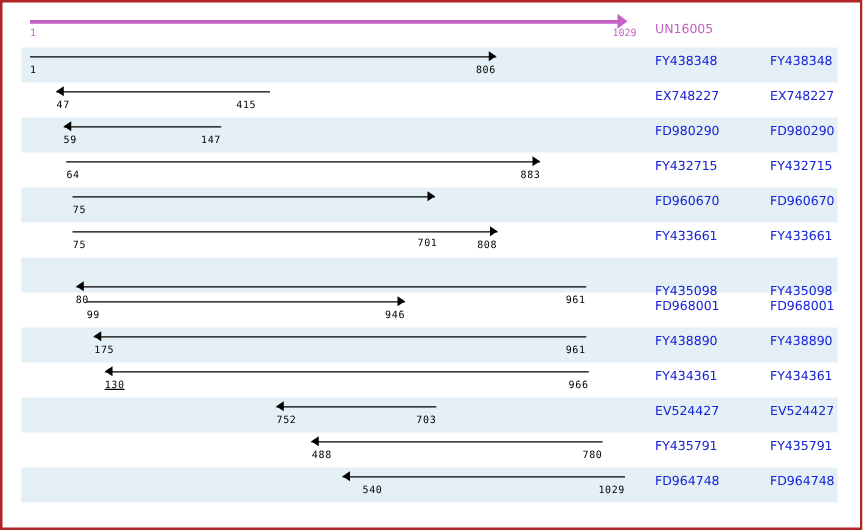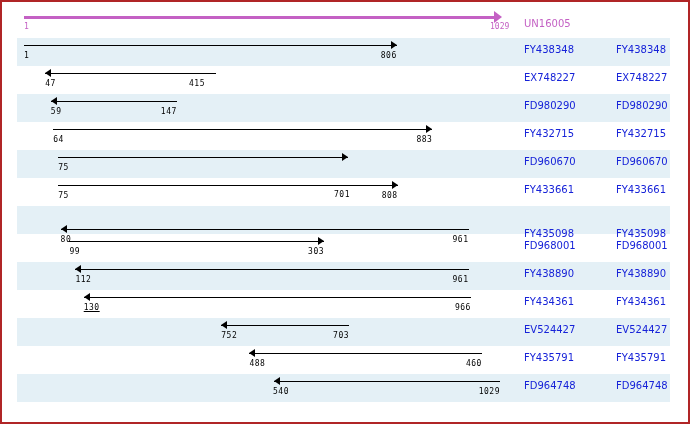--- a/index.html
+++ b/index.html
@@ -180,28 +180,28 @@
         <div class="bar-head left" style="left: 58.5798px;"></div>
         <div class="coord" style="left: 58.5798px;">80</div>
         <div class="coord end" style="left: 466.514px;">961</div>
         <a class="acc col1">FY435098</a>
         <a class="acc col2">FY435098</a>
       </div>
       <div class="row" style="top: 232px;">
         <div class="bar-line" style="left: 67.3774px; width: 254.669px;"></div>
         <div class="bar-head right" style="left: 316.047px;"></div>
         <div class="coord" style="left: 67.3774px;">99</div>
-        <div class="coord end" style="left: 322.047px;">303</div>
+        <div class="coord end" style="left: 322.047px;">946</div>
         <a class="acc col1">FD968001</a>
         <a class="acc col2">FD968001</a>
       </div>
       <div class="row" style="top: 260px;">
         <div class="bar-line" style="left: 73.3969px; width: 393.117px;"></div>
         <div class="bar-head left" style="left: 73.3969px;"></div>
-        <div class="coord" style="left: 73.3969px;">112</div>
+        <div class="coord" style="left: 73.3969px;">175</div>
         <div class="coord end" style="left: 466.514px;">961</div>
         <a class="acc col1">FY438890</a>
         <a class="acc col2">FY438890</a>
       </div>
       <div class="row" style="top: 288px;">
         <div class="bar-line" style="left: 81.7315px; width: 387.097px;"></div>
         <div class="bar-head left" style="left: 81.7315px;"></div>
         <div class="coord" style="left: 81.7315px; text-decoration: underline;">130</div>
         <div class="coord end" style="left: 468.829px;">966</div>
         <a class="acc col1">FY434361</a>
@@ -212,27 +212,27 @@
         <div class="bar-head left" style="left: 219.253px;"></div>
         <div class="coord" style="left: 219.253px;">752</div>
         <div class="coord end" style="left: 347.051px;">703</div>
         <a class="acc col1">EV524427</a>
         <a class="acc col2">EV524427</a>
       </div>
       <div class="row" style="top: 344px;">
         <div class="bar-line" style="left: 247.498px; width: 232.444px;"></div>
         <div class="bar-head left" style="left: 247.498px;"></div>
         <div class="coord" style="left: 247.498px;">488</div>
-        <div class="coord end" style="left: 479.942px;">460</div>
+        <div class="coord end" style="left: 479.942px;">780</div>
         <a class="acc col1">FY435791</a>
         <a class="acc col2">FY435791</a>
       </div>
       <div class="row" style="top: 372px;">
         <div class="bar-line" style="left: 271.576px; width: 226.424px;"></div>
         <div class="bar-head left" style="left: 271.576px;"></div>
-        <div class="coord" style="left: 271px;">540</div>
+        <div class="coord" style="left: 288px;">540</div>
         <div class="coord end" style="left: 498px;">1029</div>
         <a class="acc col1">FD964748</a>
         <a class="acc col2">FD964748</a>
       </div>
     </div>
 
 </div>
 
 </body></html>

